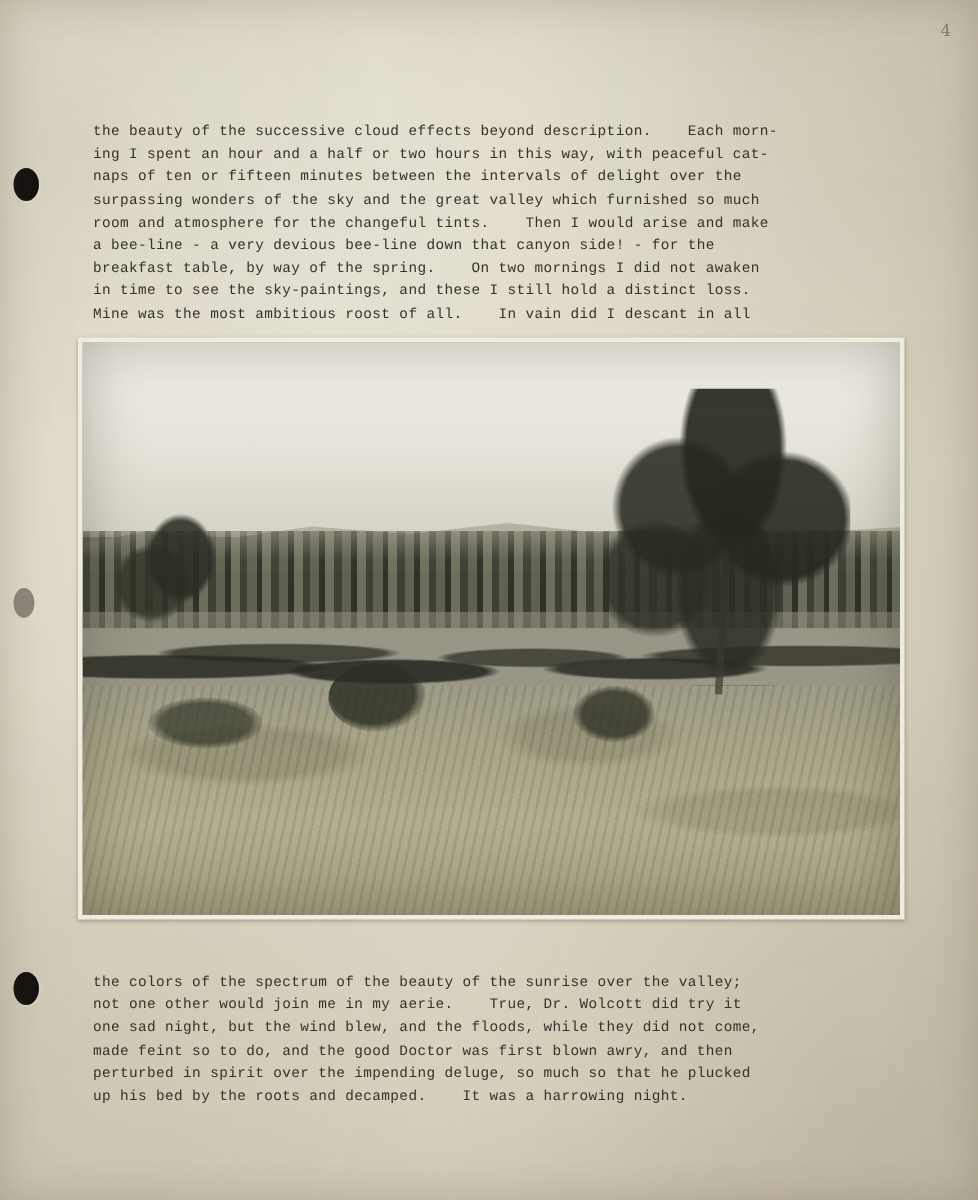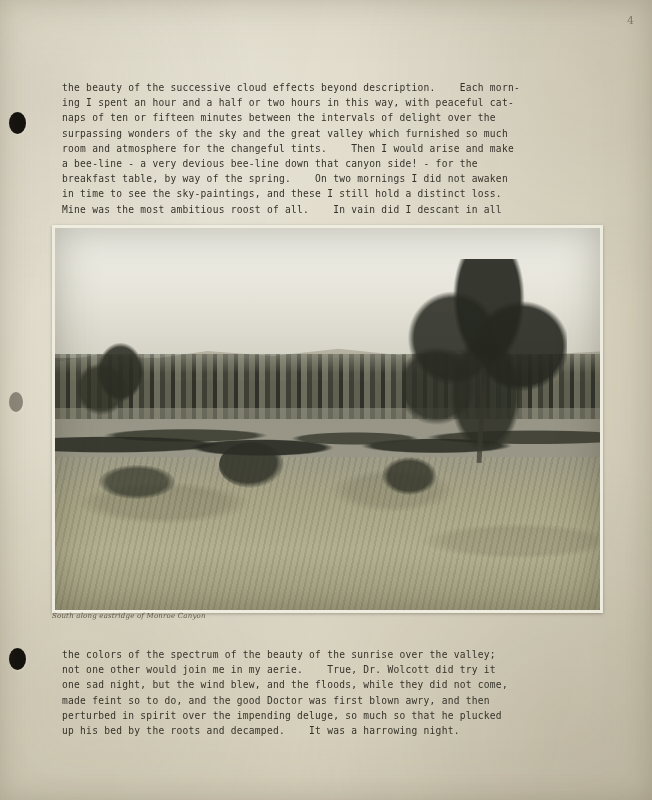--- a/index.html
+++ b/index.html
@@ -74,20 +74,21 @@
 
   .text-block {
     position: absolute;
     left: 62px;
     width: 540px;
     font-size: 9.6px;
     line-height: 15.2px;
     letter-spacing: 0.25px;
     white-space: pre-wrap;
     color: #35322a;
+    font-family: Liberation Mono, monospace;
   }
   .text-top { top: 80px; }
   .text-bottom { top: 647px; }
 
   .photo-frame {
     position: absolute;
     left: 52px;
     top: 225px;
     width: 545px;
     height: 382px;
@@ -282,21 +283,20 @@
       <div class="meadow-texture"></div>
       <div class="tree-left"></div>
       <div class="tree-big"></div>
       <div class="bush-a"></div>
       <div class="bush-b"></div>
       <div class="bush-c"></div>
       <div class="photo-vignette"></div>
     </div>
   </div>
 
-  <div class="caption">South along eastridge of Monroe Canyon</div>
 
   <div class="text-block text-bottom">the colors of the spectrum of the beauty of the sunrise over the valley;
 not one other would join me in my aerie.    True, Dr. Wolcott did try it
 one sad night, but the wind blew, and the floods, while they did not come,
 made feint so to do, and the good Doctor was first blown awry, and then
 perturbed in spirit over the impending deluge, so much so that he plucked
 up his bed by the roots and decamped.    It was a harrowing night.</div>
 
   <div class="edge-shade"></div>
 </div>

